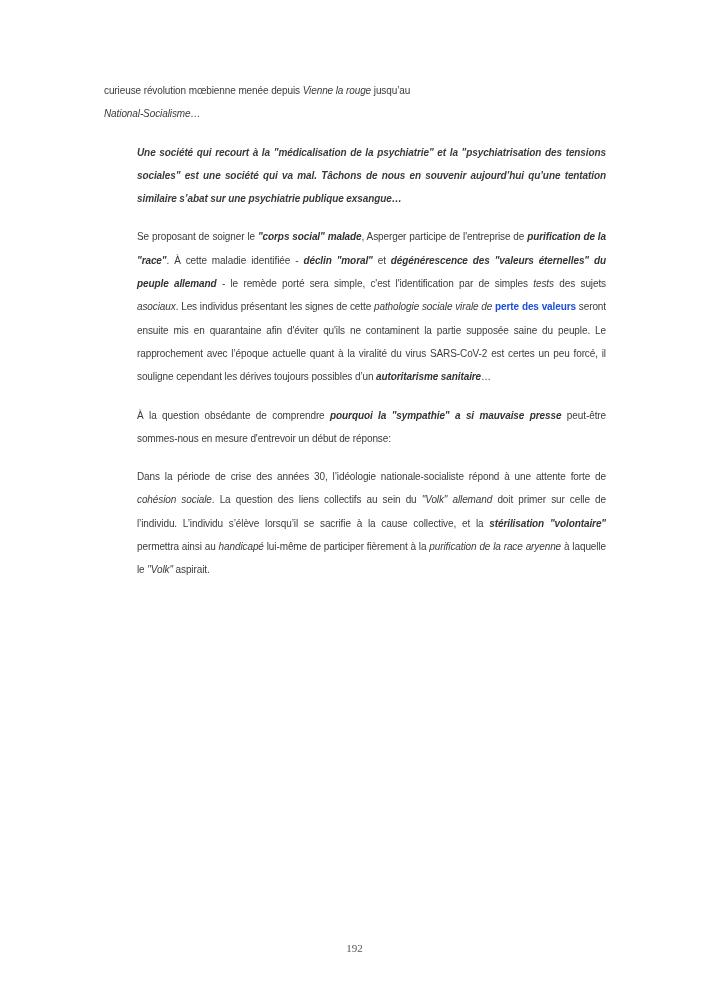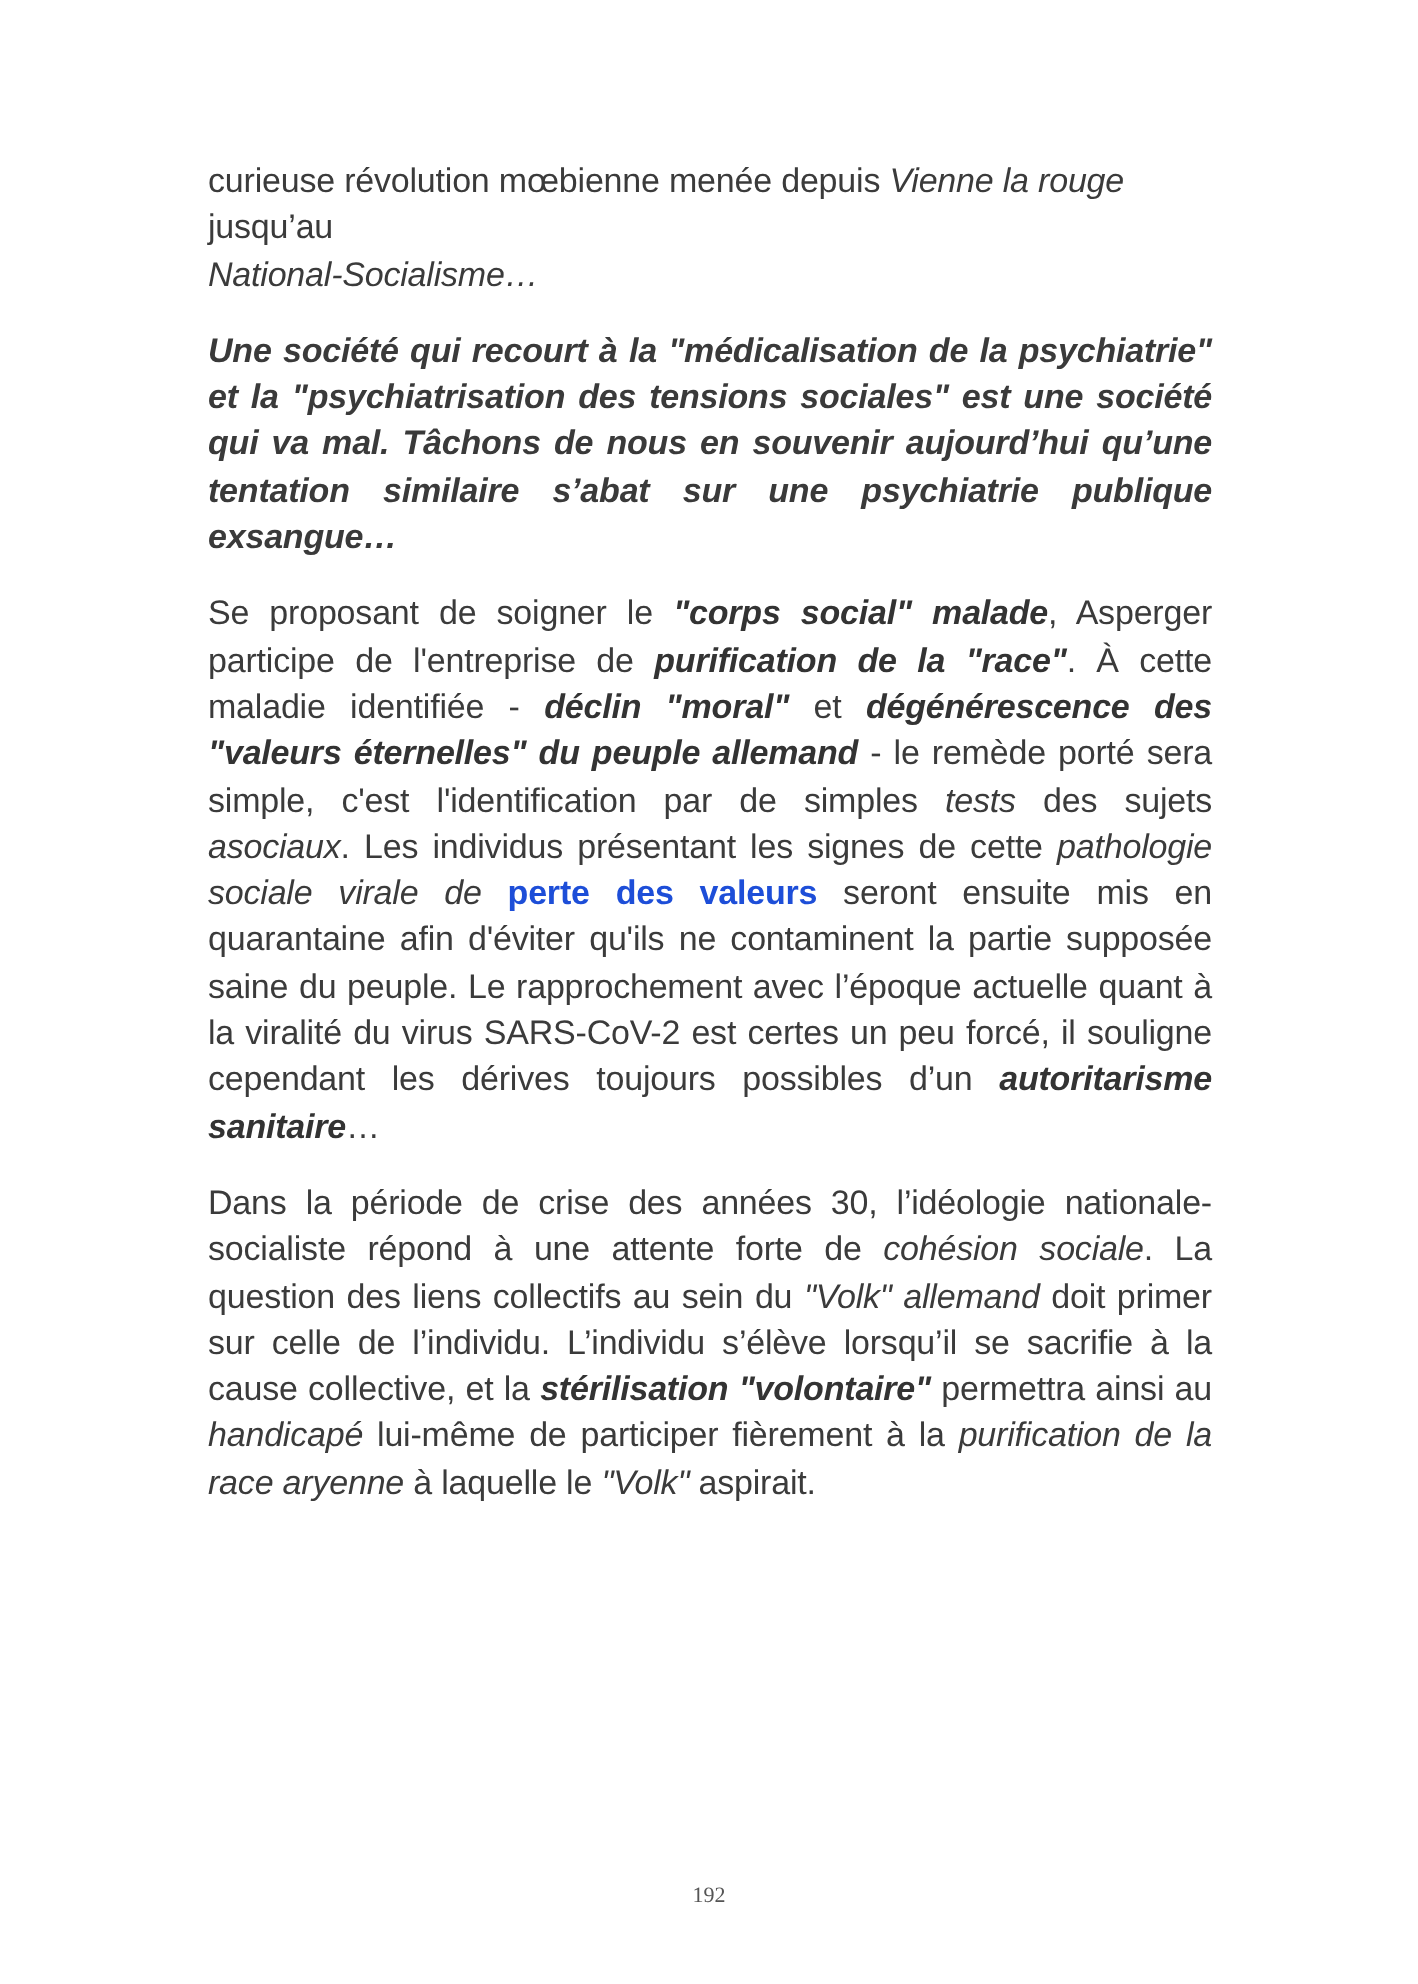--- a/index.html
+++ b/index.html
@@ -12,34 +12,35 @@
       height: 992px;
       position: relative;
       overflow: hidden;
     }
     .page {
       position: absolute;
       left: 104px;
       top: 79px;
       width: 502px;
       font-family: "Liberation Sans", "DejaVu Sans", sans-serif;
-      font-size: 17px;
+      font-size: 10px;
       line-height: 23.3px;
       color: #3b3b3b;
       text-align: justify;
       letter-spacing: -0.1px;
     }
     .page p {
       margin: 0 0 15px 0;
     }
     .page p.first {
       text-align: left;
     }
     .page p.lastleft {
       text-align-last: left;
+      margin-left: 33px;
     }
     .bi {
       font-weight: bold;
       font-style: italic;
       color: #333333;
     }
     .it {
       font-style: italic;
     }
     .b {
@@ -71,20 +72,23 @@
   </p>
 
   <p class="quote-para lastleft">
     <span>Une société qui recourt à la "médicalisation de la psychiatrie" et la "psychiatrisation des tensions sociales" est une société qui va mal. Tâchons de nous en souvenir aujourd’hui qu’une tentation similaire s’abat sur une psychiatrie publique exsangue…</span>
   </p>
 
   <p class="lastleft">
     <span>Se proposant de soigner le </span><span class="bi">"corps social" malade</span><span>, Asperger participe de l'entreprise de </span><span class="bi">purification de la "race"</span><span>. À cette maladie identifiée - </span><span class="bi">déclin "moral"</span><span> et </span><span class="bi">dégénérescence des "valeurs éternelles" du peuple allemand</span><span> - le remède porté sera simple, c'est l'identification par de simples </span><span class="it">tests</span><span> des sujets </span><span class="it">asociaux</span><span>. Les individus présentant les signes de cette </span><span class="it">pathologie sociale virale de </span><span class="b">perte des valeurs</span><span> seront ensuite mis en quarantaine afin d'éviter qu'ils ne contaminent la partie supposée saine du peuple. Le rapprochement avec l’époque actuelle quant à la viralité du virus SARS-CoV-2 est certes un peu forcé, il souligne cependant les dérives toujours possibles d’un </span><span class="bi">autoritarisme sanitaire</span><span>…</span>
   </p>
 
+  <p class="lastleft">
+    <span>À la question obsédante de comprendre </span><span class="bi">pourquoi la "sympathie" a si mauvaise presse</span><span> peut-être sommes-nous en mesure d'entrevoir un début de réponse:</span>
+  </p>
 
 
   <p class="lastleft">
     <span>Dans la période de crise des années 30, l’idéologie nationale-socialiste répond à une attente forte de </span><span class="it">cohésion sociale</span><span>. La question des liens collectifs au sein du </span><span class="it">"Volk" allemand</span><span> doit primer sur celle de l’individu. L’individu s’élève lorsqu’il se sacrifie à la cause collective, et la </span><span class="bi">stérilisation "volontaire"</span><span> permettra ainsi au </span><span class="it">handicapé</span><span> lui-même de participer fièrement à la </span><span class="it">purification de la race aryenne</span><span> à laquelle le </span><span class="it">"Volk"</span><span> aspirait.</span>
   </p>
 </div>
 
 <div class="page-number">192</div>
 
 </body></html>

